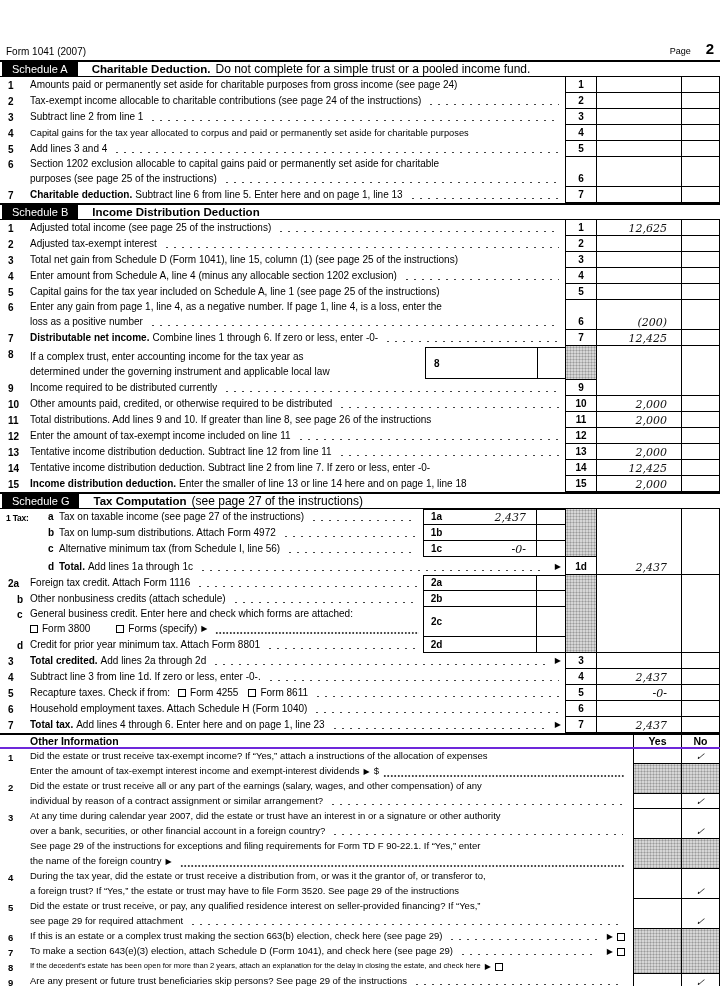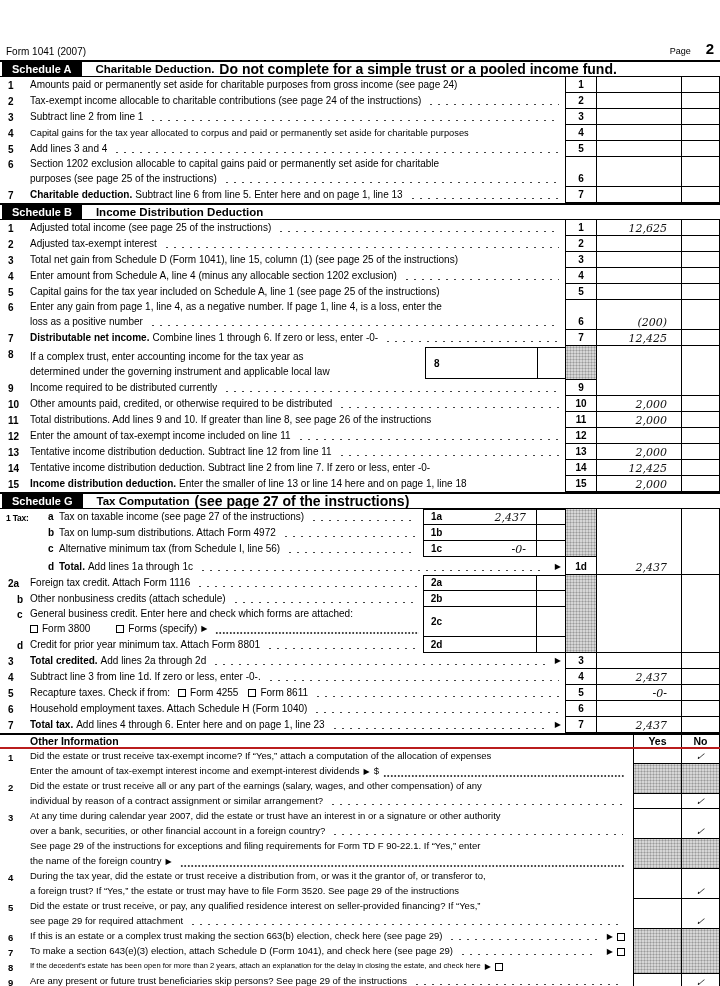--- a/index.html
+++ b/index.html
@@ -6,23 +6,23 @@
   .page{width:720px;height:986px;box-sizing:border-box;background:#fff;color:#000;
         font-family:"Liberation Sans",sans-serif;position:relative;overflow:hidden;margin-top:36px;}
   *{box-sizing:border-box;}
   
   .topbar{display:flex;justify-content:space-between;align-items:flex-end;padding:6px 6px 3px 6px;height:24px;}
   .formref{font-size:10px;}
   .pageref{font-size:9px;display:flex;align-items:baseline;gap:15px;}
   .pagenum{font-weight:bold;font-size:15px;}
   
   .shead{display:flex;align-items:center;border-top:2px solid #000;border-bottom:1px solid #000;height:17px;}
-  .slabel{background:#000;color:#fff;font-weight:bold;font-size:11px;padding:1px 10px 2px 10px;margin-left:2px;flex:none;}
+  .slabel{background:#000;color:#fff;font-weight:normal;font-size:11px;padding:1px 10px 2px 10px;margin-left:2px;flex:none;}
   .stitle{font-weight:bold;font-size:11.5px;margin-left:14px;white-space:nowrap;}
-  .ssub{font-size:14px;margin-left:5px;white-space:nowrap;font-weight:bold;}
+  .ssub{font-size:12px;margin-left:5px;white-space:nowrap;}
   
   .row{display:flex;align-items:stretch;font-size:10px;}
   .h16{height:16px}.h18{height:18px}.h30{height:30px}.h34{height:34px}
   .cnum{width:30px;flex:none;font-weight:bold;padding-left:8px;display:flex;align-items:flex-end;line-height:14px;}
   .cnum.sub{padding-left:17px;}
   .gprefix{font-size:8.5px;letter-spacing:-0.2px;white-space:nowrap;padding-left:6px;}
   .ctext{width:535px;flex:none;display:flex;flex-direction:column;justify-content:flex-end;padding-bottom:1px;}
   .gtext{width:393px;flex:none;display:flex;flex-direction:column;justify-content:flex-end;padding-bottom:1px;}
   .b8text{width:395px;flex:none;display:flex;flex-direction:column;justify-content:flex-end;padding-bottom:1px;}
   .tline{display:flex;align-items:baseline;line-height:14.5px;white-space:nowrap;}
@@ -54,21 +54,21 @@
   .gamt .val{right:10px;}
   .gcents{width:28px;flex:none;border-bottom:1px solid #000;}
   .bt{border-top:1px solid #000;}
   .cmid{align-items:center !important;}
   
   .b8box{width:140px;flex:none;border:1px solid #000;border-right:none;margin:1px 0;position:relative;
          display:flex;align-items:center;}
   .b8label{font-weight:bold;padding-left:8px;}
   .b8div{position:absolute;right:27px;top:0;bottom:0;border-left:1px solid #000;}
   
-  .oihead{display:flex;align-items:center;border-top:2px solid #000;border-bottom:2px solid #b91c1c;height:16px;
+  .oihead{display:flex;align-items:center;border-top:2px solid #000;border-bottom:2px solid #6d28d9;height:16px;
           font-weight:bold;font-size:10.5px;}
   .oititle{margin-left:30px;flex:1;}
   .oirow{display:flex;align-items:stretch;font-size:9.5px;}
   .oih15{height:15px;}
   .oinum{width:30px;flex:none;font-weight:bold;padding-left:8px;display:flex;align-items:flex-end;line-height:13.5px;}
   .oitext{flex:1;display:flex;align-items:baseline;line-height:13.5px;padding-right:4px;white-space:nowrap;overflow:hidden;}
   .oiyes{width:49px;flex:none;border-left:1px solid #000;border-right:1px solid #000;text-align:center;
          display:flex;align-items:center;justify-content:center;}
   .oino{width:38px;flex:none;border-right:1px solid #000;text-align:center;
         display:flex;align-items:center;justify-content:center;}
@@ -617,21 +617,21 @@
 
   <div class="oihead">
     <span class="oititle">Other Information</span>
     <span class="oiyes" style="height:100%;">Yes</span>
     <span class="oino" style="height:100%;">No</span>
   </div>
 
   <div class="oirow oih15">
     <div class="oinum">1</div>
     <div class="oitext">
-        <span>Did the estate or trust receive tax-exempt income? If “Yes,” attach a computation of the allocation of expenses</span>
+        <span>Did the estate or trust receive tax-exempt income? If “Yes,” attach a instructions of the allocation of expenses</span>
       </div>
     <div class="oiyes bb"></div>
     <div class="oino bb">
         <span class="chk">✓</span>
       </div>
   </div>
   <div class="oirow oih15">
     <div class="oinum"></div>
     <div class="oitext">
         <span>Enter the amount of tax-exempt interest income and exempt-interest dividends</span>

